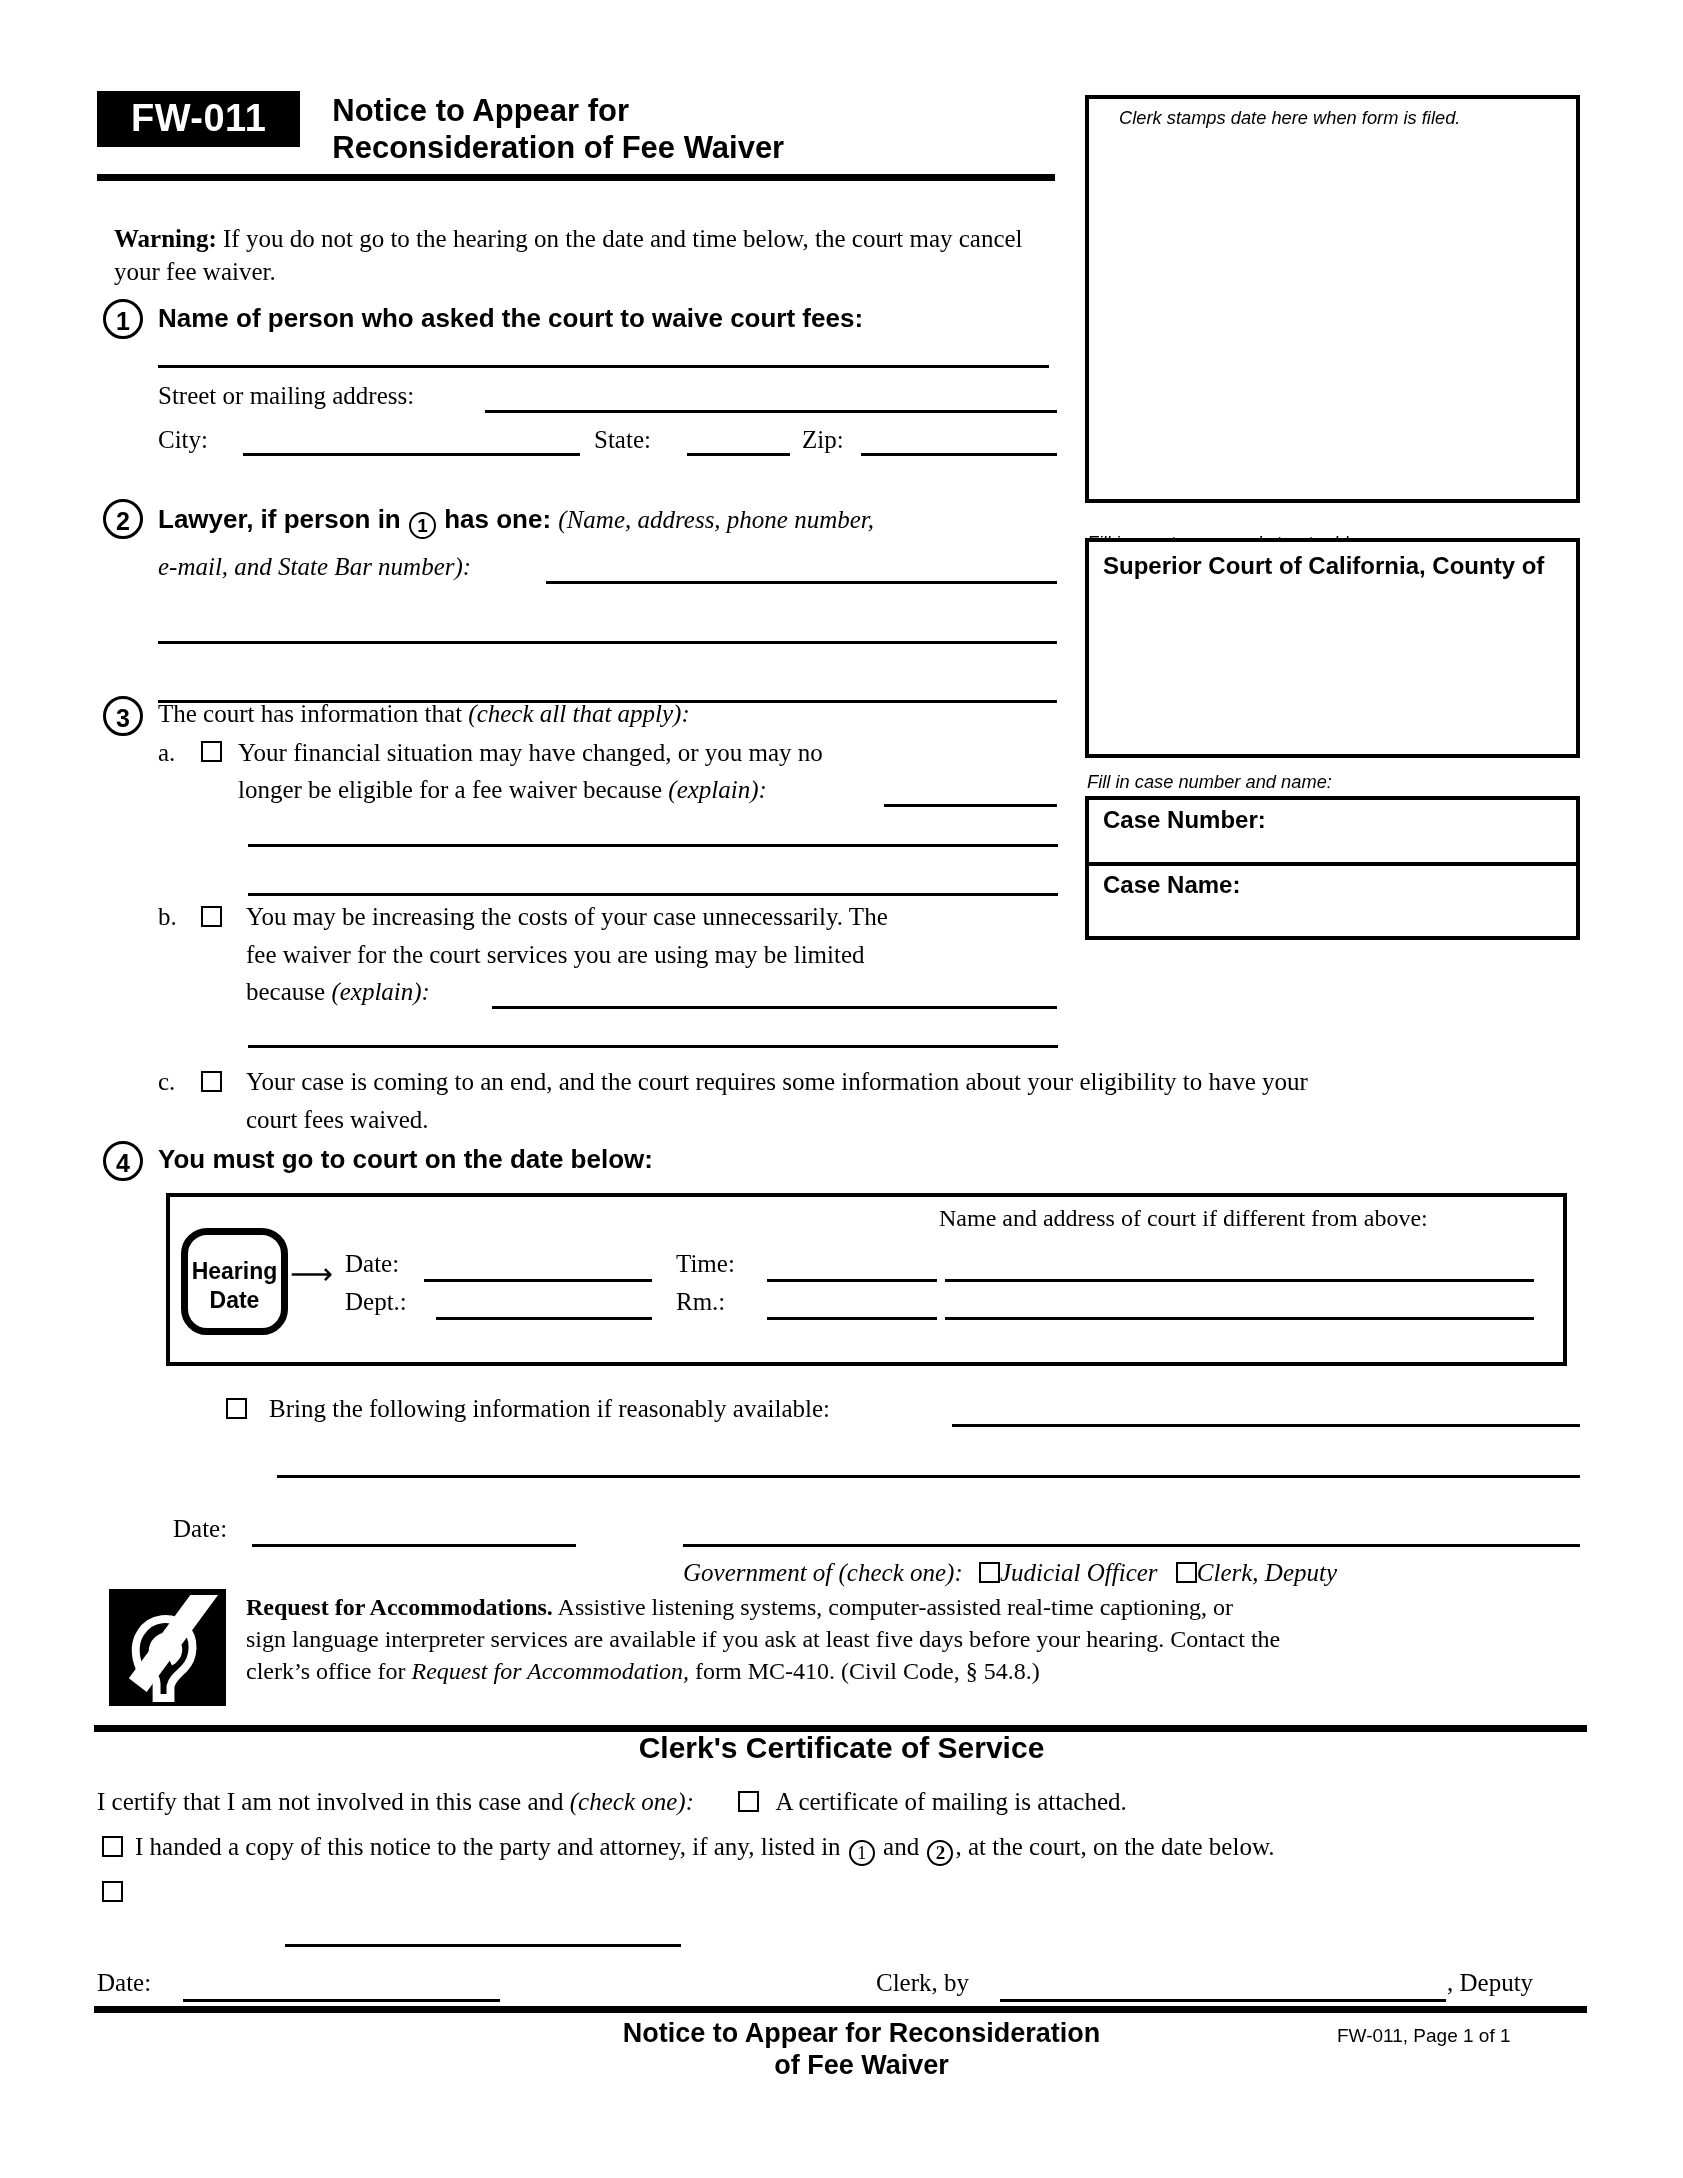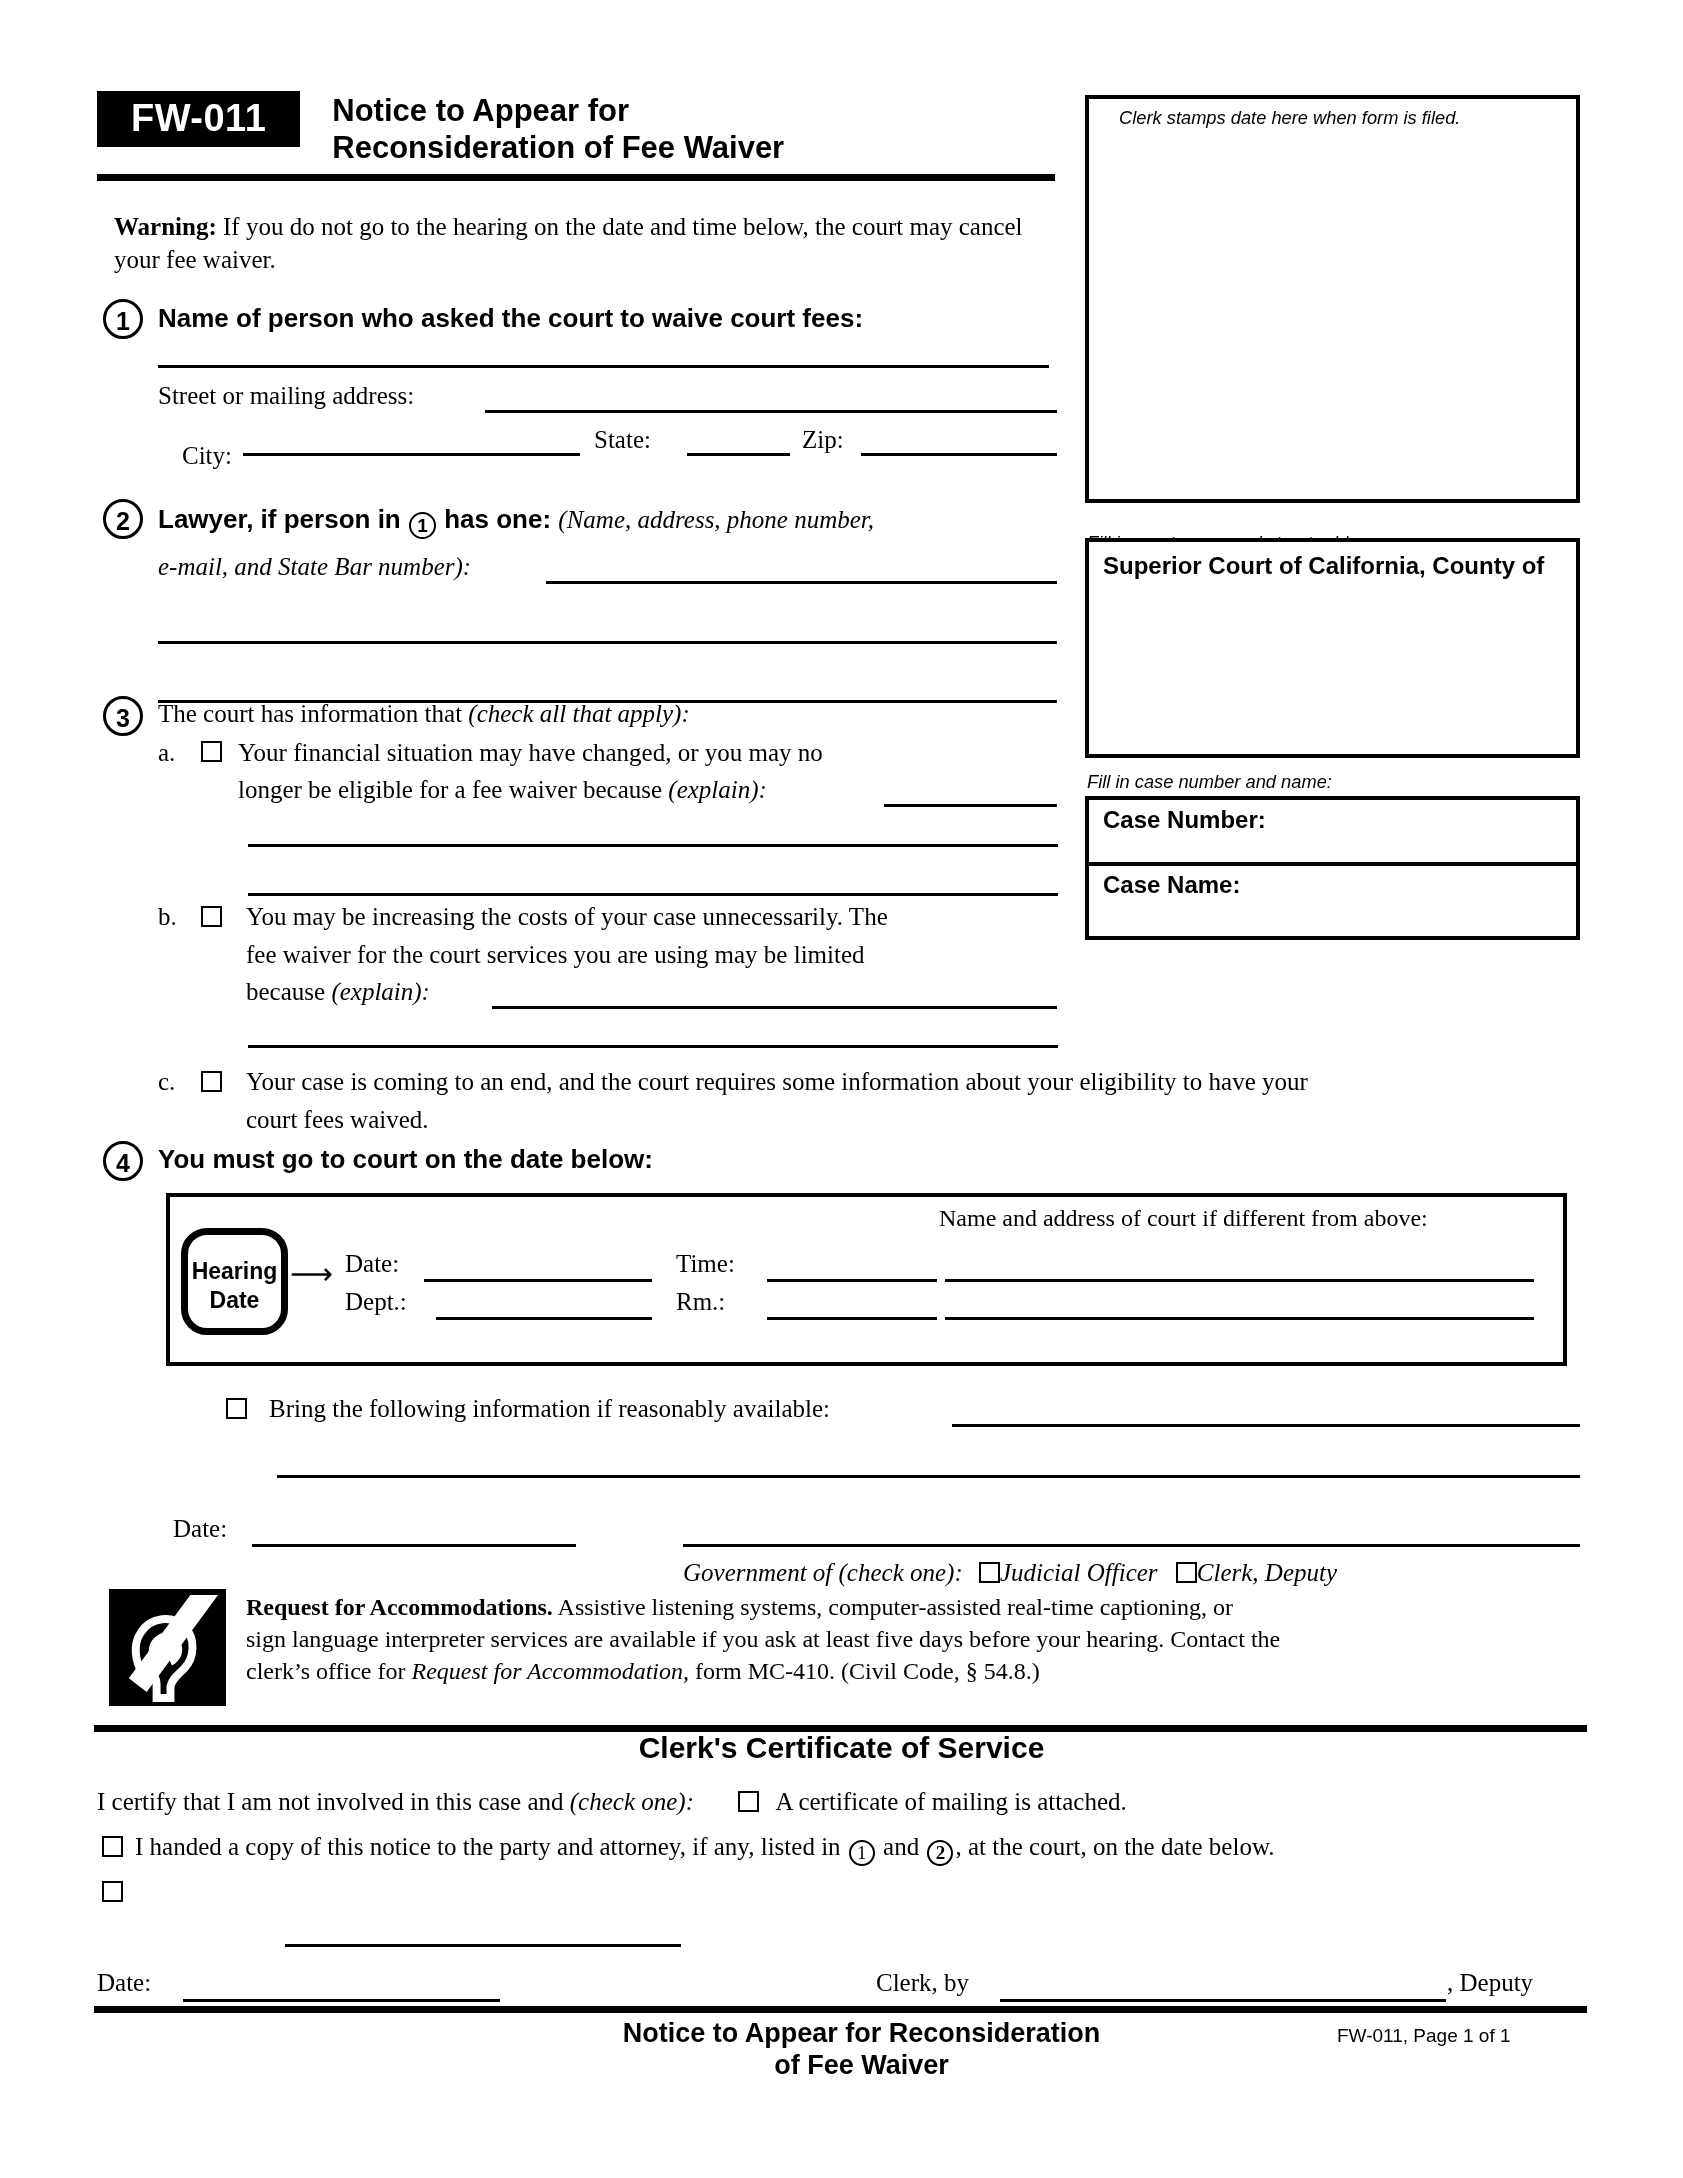--- a/index.html
+++ b/index.html
@@ -53,21 +53,21 @@
   #header-rule {
     position: absolute;
     left: 97px; top: 174px;
     width: 958px; height: 7px;
     background: #000;
   }
 
   
   #warning-text {
     position: absolute;
-    left: 114px; top: 210px;
+    left: 114px; top: 222px;
     width: 931px;
     font-size: 25px;
     line-height: 1.33;
   }
 
   
   .num-circle {
     position: absolute;
     width: 40px; height: 40px;
     border: 3px solid #000;
@@ -257,21 +257,21 @@
   </div>
 
   <div class="num-circle" style="left:103px; top:299px;">1</div>
   <div class="q-head" style="left:158px; top:302px; width:921px;">Name of person who asked the court to waive court fees:</div>
 
   <div class="rule" style="left:158px; top:365px; width:891px;"></div>
 
   <div class="lbl" style="left:158px; top:380px;">Street or mailing address:</div>
   <div class="rule" style="left:485px; top:410px; width:572px;"></div>
 
-  <div class="lbl" style="left:158px; top:440px;margin-left:24px;">City:</div>
+  <div class="lbl" style="left:158px; top:424px;">City:</div>
   <div class="rule" style="left:243px; top:453px; width:337px;"></div>
   <div class="lbl" style="left:594px; top:424px;">State:</div>
   <div class="rule" style="left:687px; top:453px; width:103px;"></div>
   <div class="lbl" style="left:802px; top:424px;">Zip:</div>
   <div class="rule" style="left:861px; top:453px; width:196px;"></div>
 
   <div class="num-circle" style="left:103px; top:499px;">2</div>
   <div class="q-head" style="left:158px; top:503px; width:931px;">
     <span>Lawyer, if person in</span>
     <span class="inline-circle">1</span>

